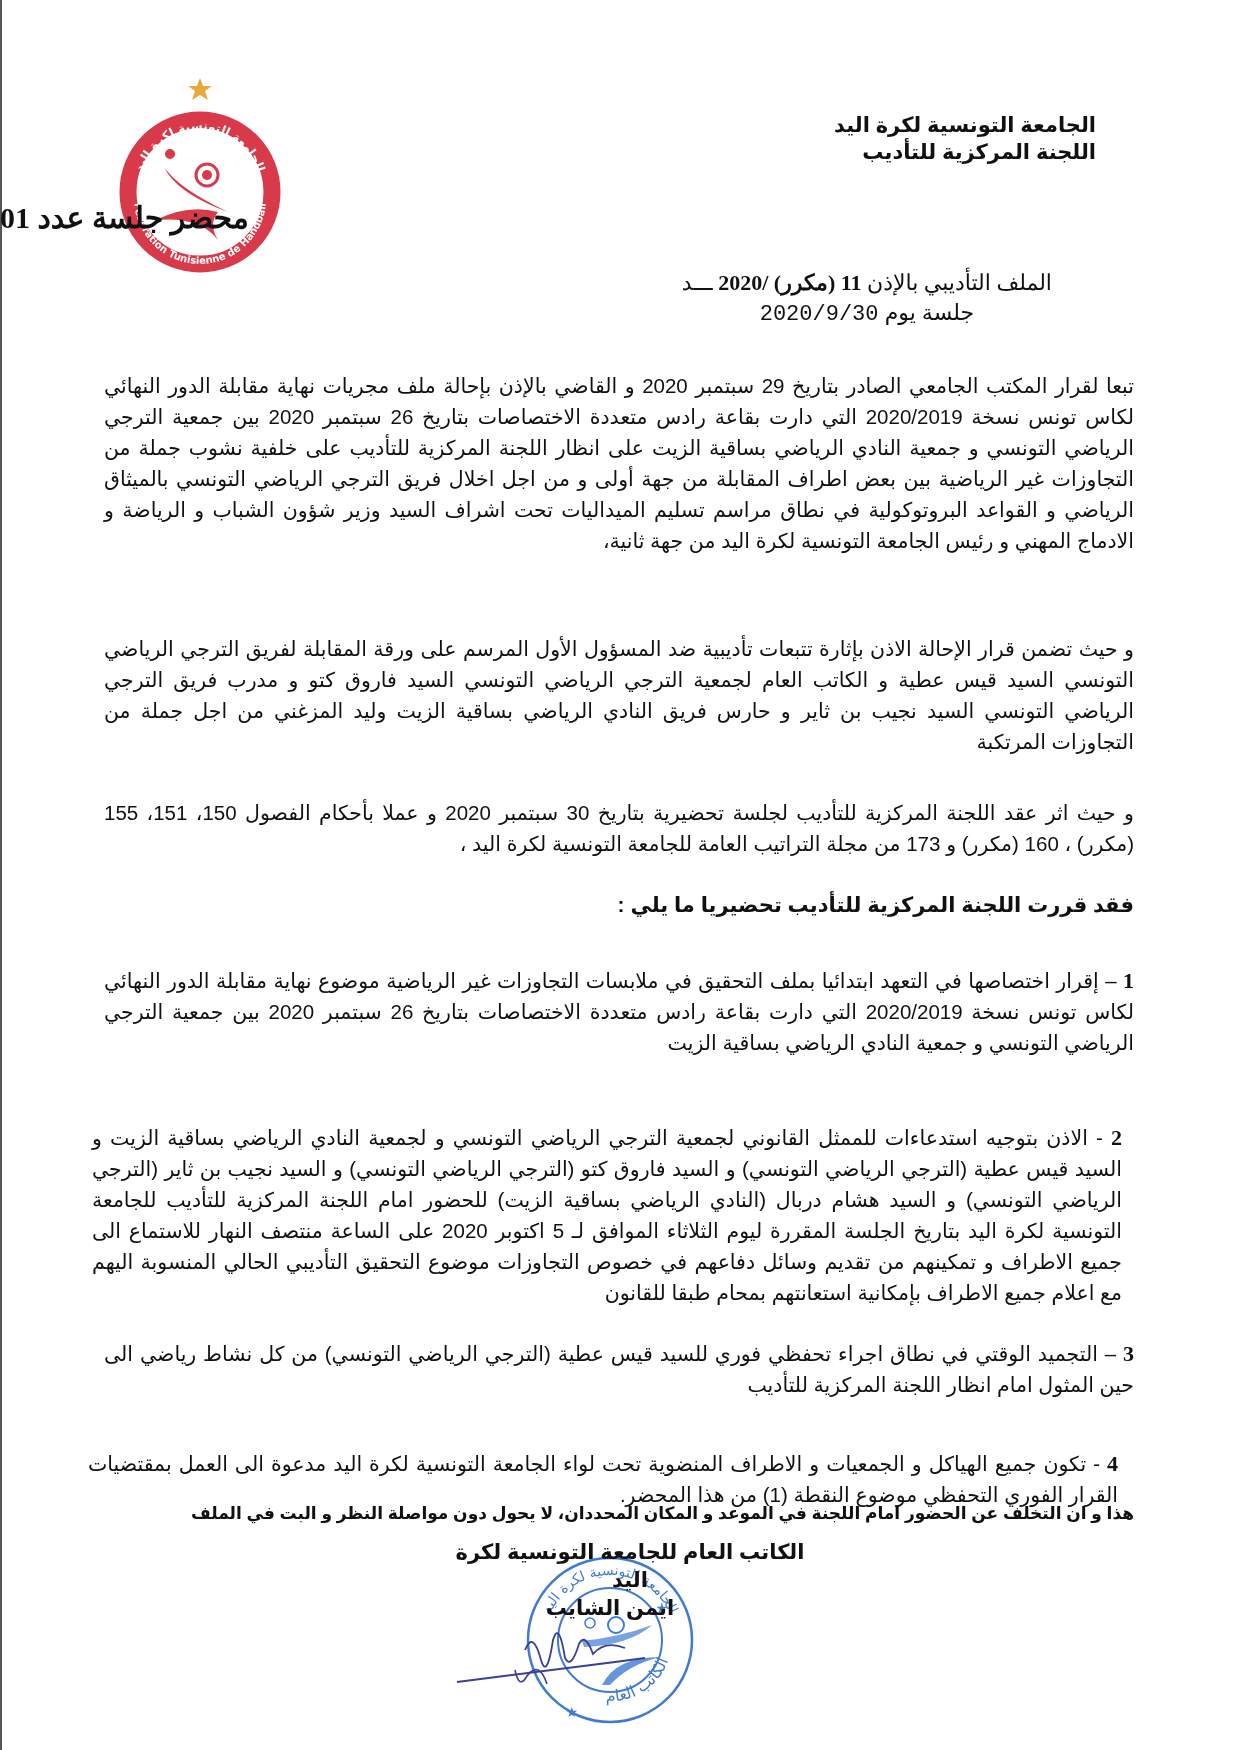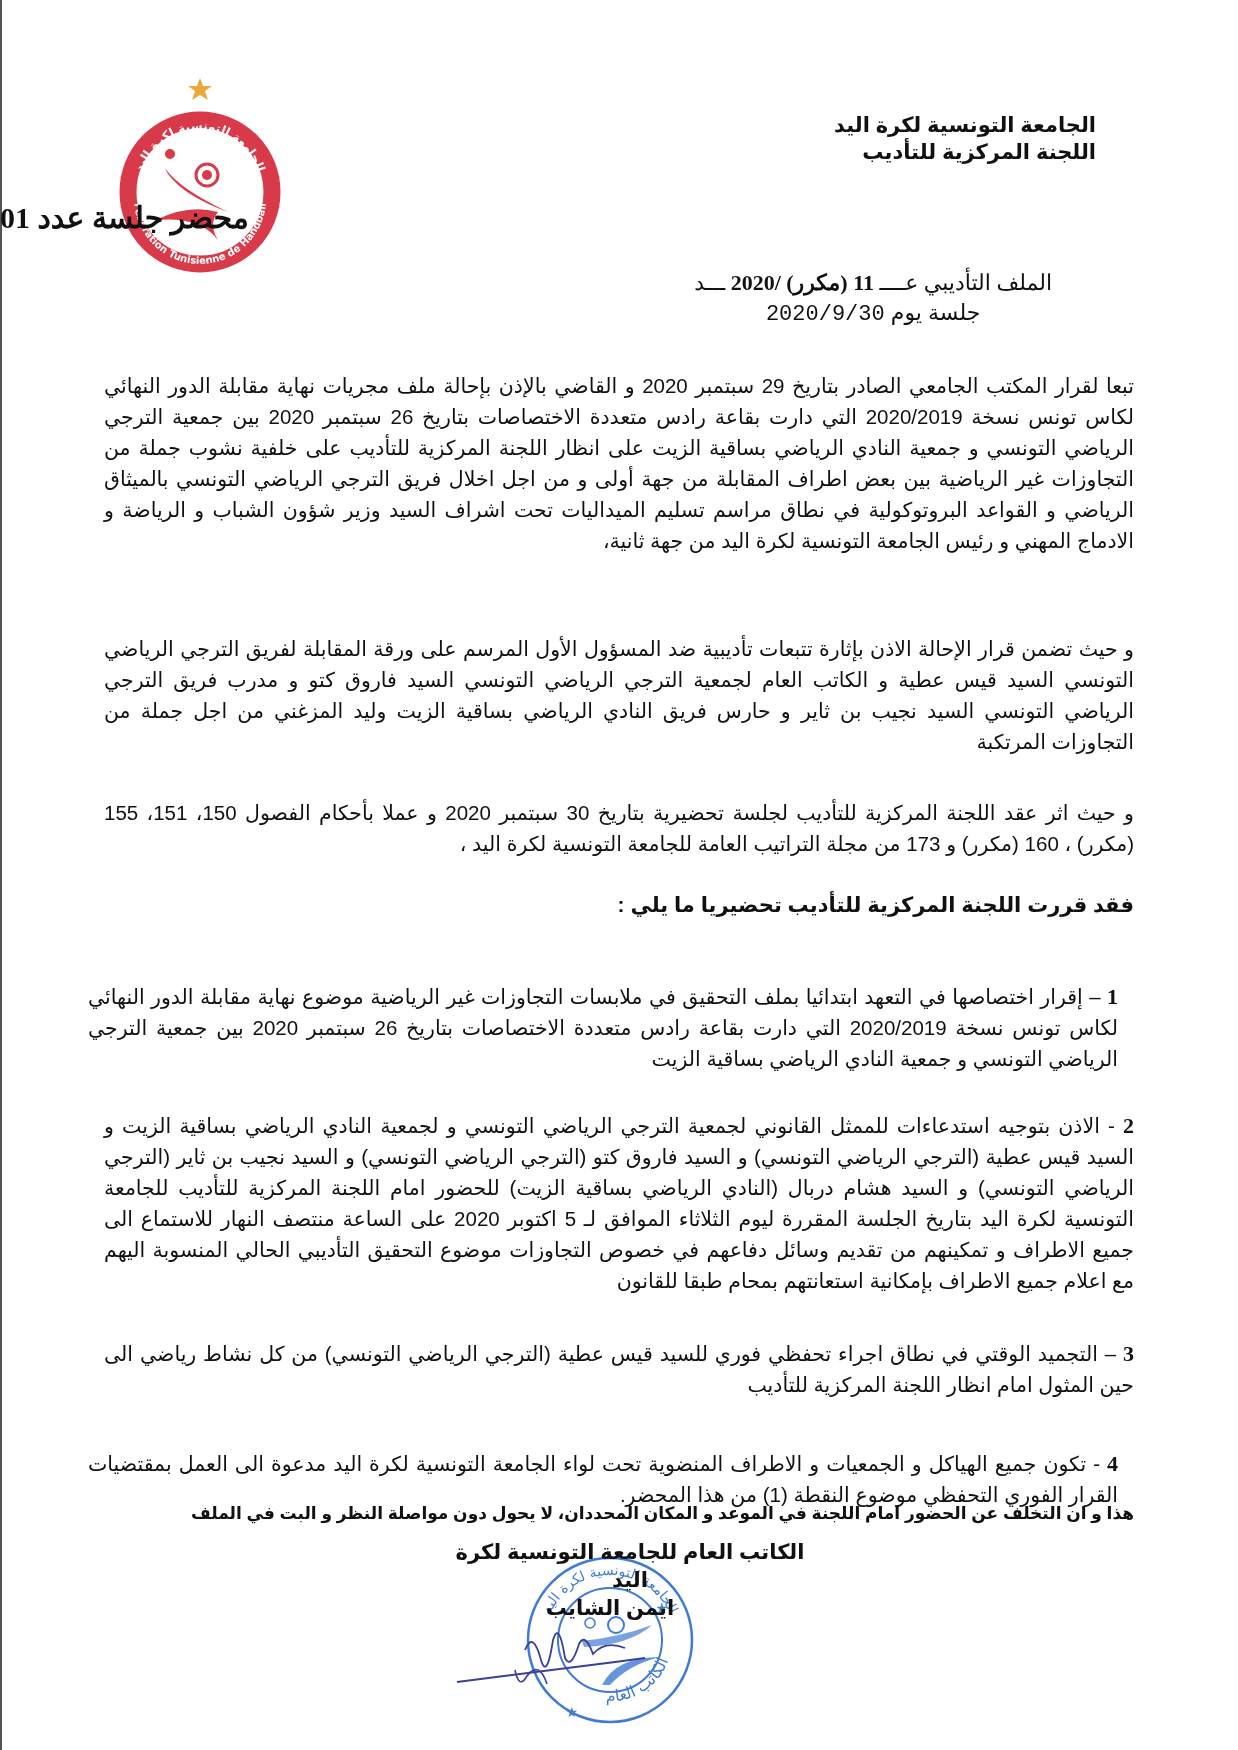--- a/index.html
+++ b/index.html
@@ -162,40 +162,40 @@
 
 <div class="org-header">
   <div>الجامعة التونسية لكرة اليد</div>
   <div>اللجنة المركزية للتأديب</div>
 </div>
 
 <div class="doc-title">محضر جلسة عدد 01</div>
 
 <div class="file-ref">
   <div class="ref-line">
-    <span>الملف التأديبي عــــ</span>
+    <span>الملف التأديبي بالإذن</span>
     <span class="ref-num">11 (مكرر) /2020</span>
     <span>ـــد</span>
   </div>
   <div>
     <span>جلسة يوم</span>
     <span class="session-date">2020/9/30</span>
   </div>
 </div>
 
 <p class="content p1" style="margin:0">تبعا لقرار المكتب الجامعي الصادر بتاريخ 29 سبتمبر 2020 و القاضي بالإذن بإحالة ملف مجريات نهاية مقابلة الدور النهائي لكاس تونس نسخة 2020/2019 التي دارت بقاعة رادس متعددة الاختصاصات بتاريخ 26 سبتمبر 2020 بين جمعية الترجي الرياضي التونسي و جمعية النادي الرياضي بساقية الزيت على انظار اللجنة المركزية للتأديب على خلفية نشوب جملة من التجاوزات غير الرياضية بين بعض اطراف المقابلة من جهة أولى و من اجل اخلال فريق الترجي الرياضي التونسي بالميثاق الرياضي و القواعد البروتوكولية في نطاق مراسم تسليم الميداليات تحت اشراف السيد وزير شؤون الشباب و الرياضة و الادماج المهني و رئيس الجامعة التونسية لكرة اليد من جهة ثانية،</p>
 <p class="content p2" style="margin:0">و حيث تضمن قرار الإحالة الاذن بإثارة تتبعات تأديبية ضد المسؤول الأول المرسم على ورقة المقابلة لفريق الترجي الرياضي التونسي السيد قيس عطية و الكاتب العام لجمعية الترجي الرياضي التونسي السيد فاروق كتو و مدرب فريق الترجي الرياضي التونسي السيد نجيب بن ثاير و حارس فريق النادي الرياضي بساقية الزيت وليد المزغني من اجل جملة من التجاوزات المرتكبة</p>
 <p class="content p3" style="margin:0">و حيث اثر عقد اللجنة المركزية للتأديب لجلسة تحضيرية بتاريخ 30 سبتمبر 2020 و عملا بأحكام الفصول 150، 151، 155 (مكرر) ، 160 (مكرر) و 173 من مجلة التراتيب العامة للجامعة التونسية لكرة اليد ،</p>
 
 <div class="decision-heading">فقد قررت اللجنة المركزية للتأديب تحضيريا ما يلي :</div>
 
-<p class="content item1" style="margin:16px">
+<p class="content item1" style="margin:0">
   <span class="item-num">1</span><span> – </span><span>إقرار اختصاصها في التعهد ابتدائيا بملف التحقيق في ملابسات التجاوزات غير الرياضية موضوع نهاية مقابلة الدور النهائي لكاس تونس نسخة 2020/2019 التي دارت بقاعة رادس متعددة الاختصاصات بتاريخ 26 سبتمبر 2020 بين جمعية الترجي الرياضي التونسي و جمعية النادي الرياضي بساقية الزيت</span>
 </p>
-<p class="content item2" style="margin:0">
+<p class="content item2" style="margin:12px">
   <span class="item-num">2</span><span> - </span><span>الاذن بتوجيه استدعاءات للممثل القانوني لجمعية الترجي الرياضي التونسي و لجمعية النادي الرياضي بساقية الزيت و السيد قيس عطية (الترجي الرياضي التونسي) و السيد فاروق كتو (الترجي الرياضي التونسي) و السيد نجيب بن ثاير (الترجي الرياضي التونسي) و السيد هشام دربال (النادي الرياضي بساقية الزيت) للحضور امام اللجنة المركزية للتأديب للجامعة التونسية لكرة اليد بتاريخ الجلسة المقررة ليوم الثلاثاء الموافق لـ 5 اكتوبر 2020 على الساعة منتصف النهار للاستماع الى جميع الاطراف و تمكينهم من تقديم وسائل دفاعهم في خصوص التجاوزات موضوع التحقيق التأديبي الحالي المنسوبة اليهم مع اعلام جميع الاطراف بإمكانية استعانتهم بمحام طبقا للقانون</span>
 </p>
 <p class="content item3" style="margin:0">
   <span class="item-num">3</span><span> – </span><span>التجميد الوقتي في نطاق اجراء تحفظي فوري للسيد قيس عطية (الترجي الرياضي التونسي) من كل نشاط رياضي الى حين المثول امام انظار اللجنة المركزية للتأديب</span>
 </p>
 <p class="content item4" style="margin:16px">
   <span class="item-num">4</span><span> - </span><span>تكون جميع الهياكل و الجمعيات و الاطراف المنضوية تحت لواء الجامعة التونسية لكرة اليد مدعوة الى العمل بمقتضيات القرار الفوري التحفظي موضوع النقطة (1) من هذا المحضر.</span>
 </p>
 
 <p class="closing" style="margin:0">هذا و ان التخلف عن الحضور امام اللجنة في الموعد و المكان المحددان، لا يحول دون مواصلة النظر و البت في الملف</p>

